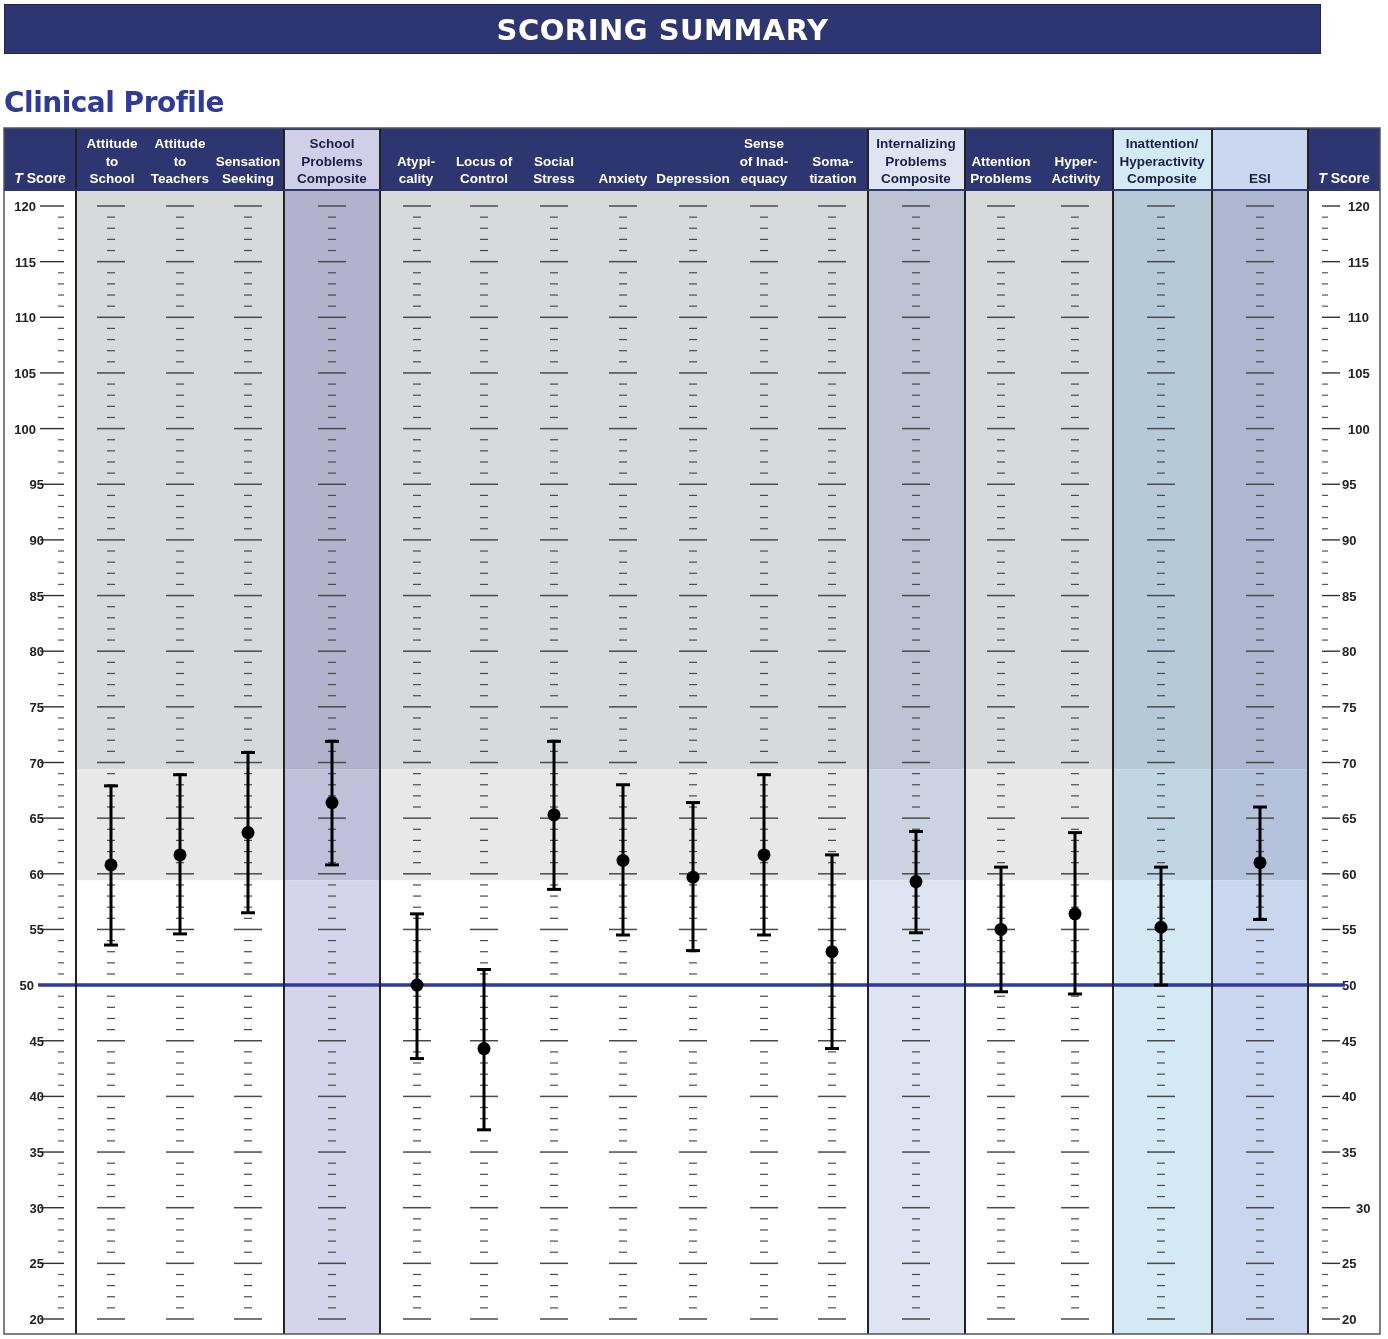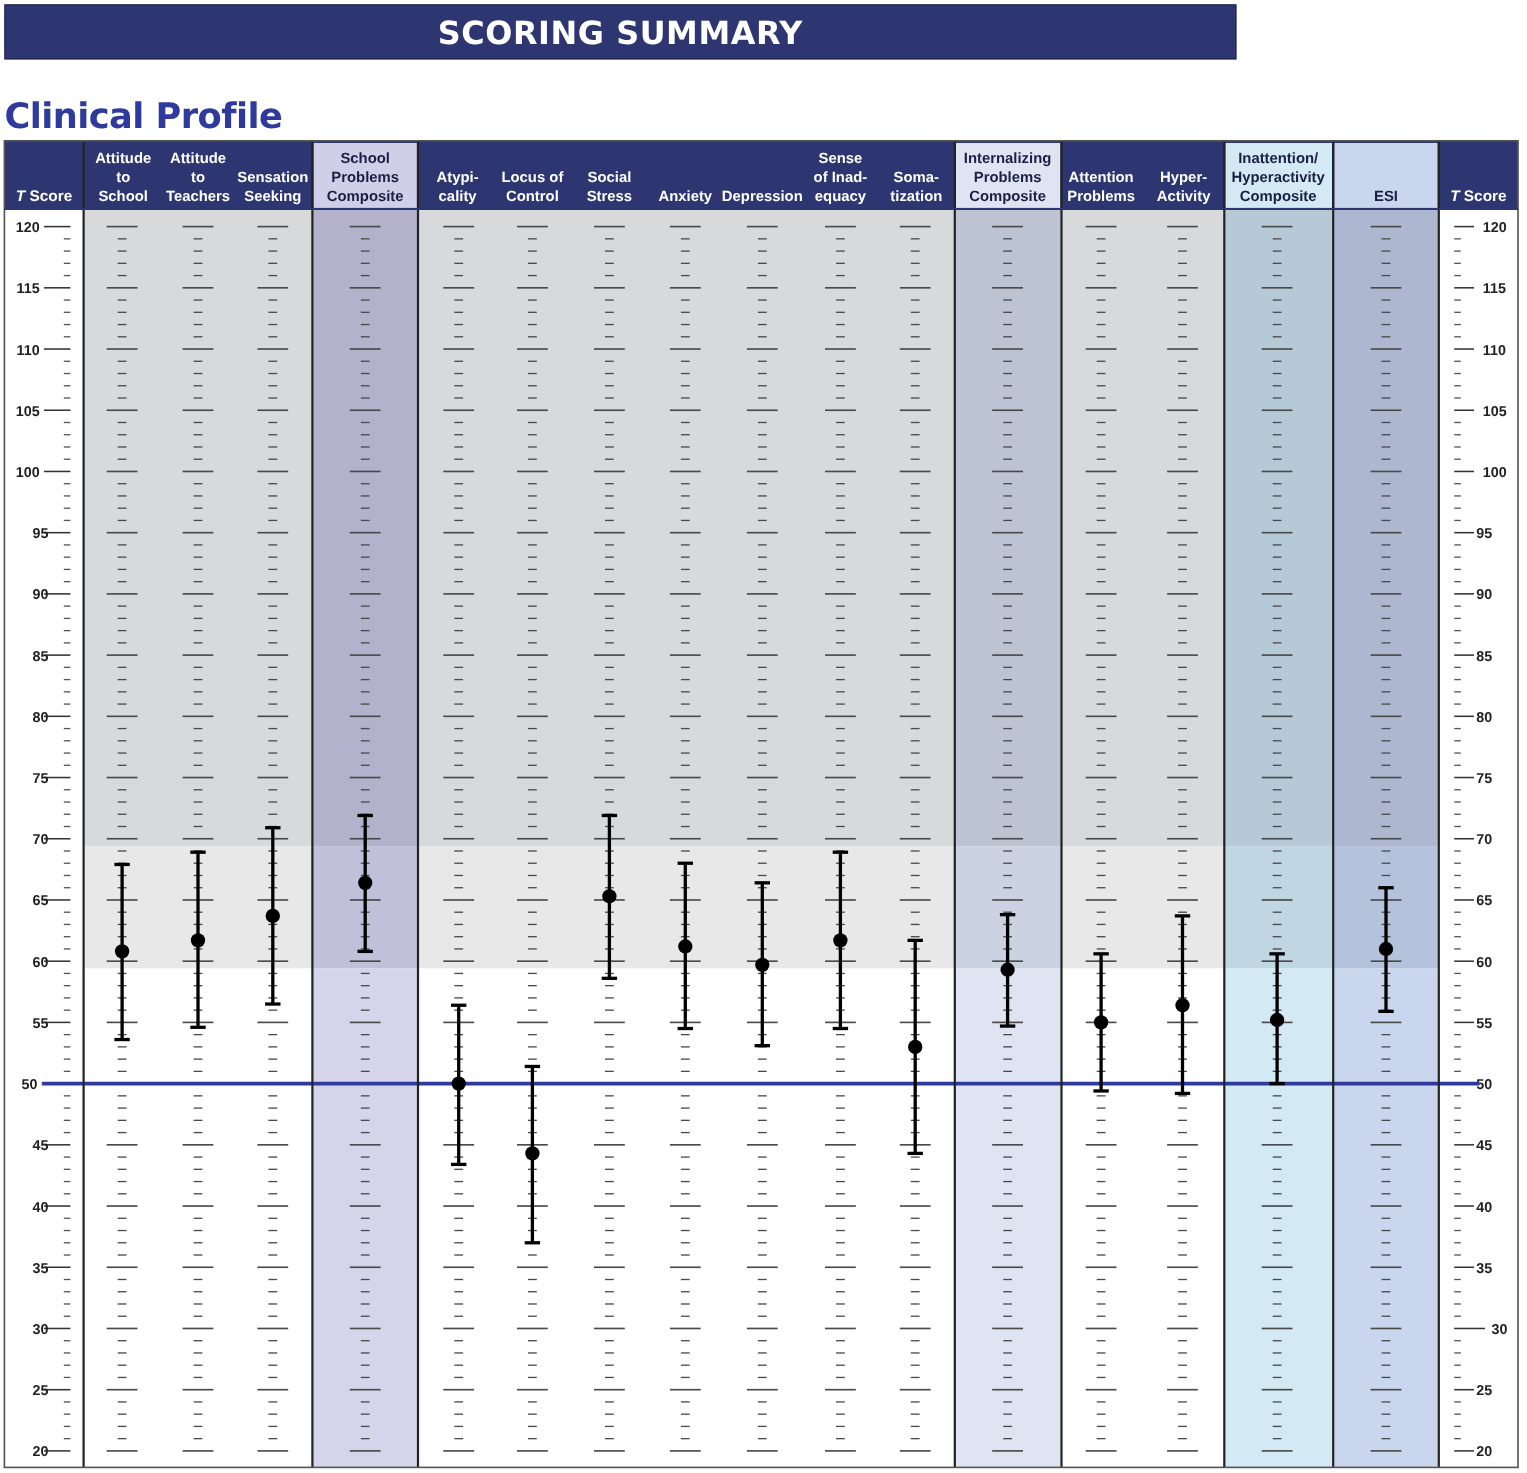--- a/index.html
+++ b/index.html
@@ -1,18 +1,18 @@
 <!DOCTYPE html>
 <html><head>
 <meta charset="utf-8">
 <style>
   html,body{margin:0;padding:0;background:#fff;}
   body{width:1388px;height:1339px;position:relative;overflow:hidden;font-family:"DejaVu Sans","Liberation Sans",sans-serif;}
-  .banner{position:absolute;left:4px;top:4px;width:1120px;height:50px;background:#2d3670;border:1px solid #1d2450;box-sizing:border-box;color:#fff;font-weight:bold;font-size:29px;text-align:center;line-height:50px;letter-spacing:0.5px;}
-  .section-title{position:absolute;left:4px;top:86px;font-size:32px;font-weight:bold;color:#2e3a9c;letter-spacing:-0.5px;}
+  .banner{position:absolute;left:4px;top:4px;width:1317px;height:50px;background:#2d3670;border:1px solid #1d2450;box-sizing:border-box;color:#fff;font-weight:bold;font-size:29px;text-align:center;line-height:50px;letter-spacing:0.5px;}
+  .section-title{position:absolute;left:4px;top:86px;font-size:28px;font-weight:bold;color:#2e3a9c;letter-spacing:-0.5px;}
   #chart{position:absolute;left:0;top:0;width:1388px;height:1339px;}
   #chart text{font-family:"Liberation Sans","DejaVu Sans",sans-serif;}
 </style>
 </head>
 <body>
 
 <div class="banner">SCORING SUMMARY</div>
 <div class="section-title">Clinical Profile</div>
 
 <svg id="chart" xmlns="http://www.w3.org/2000/svg" width="1388" height="1339" viewBox="0 0 1388 1339">

